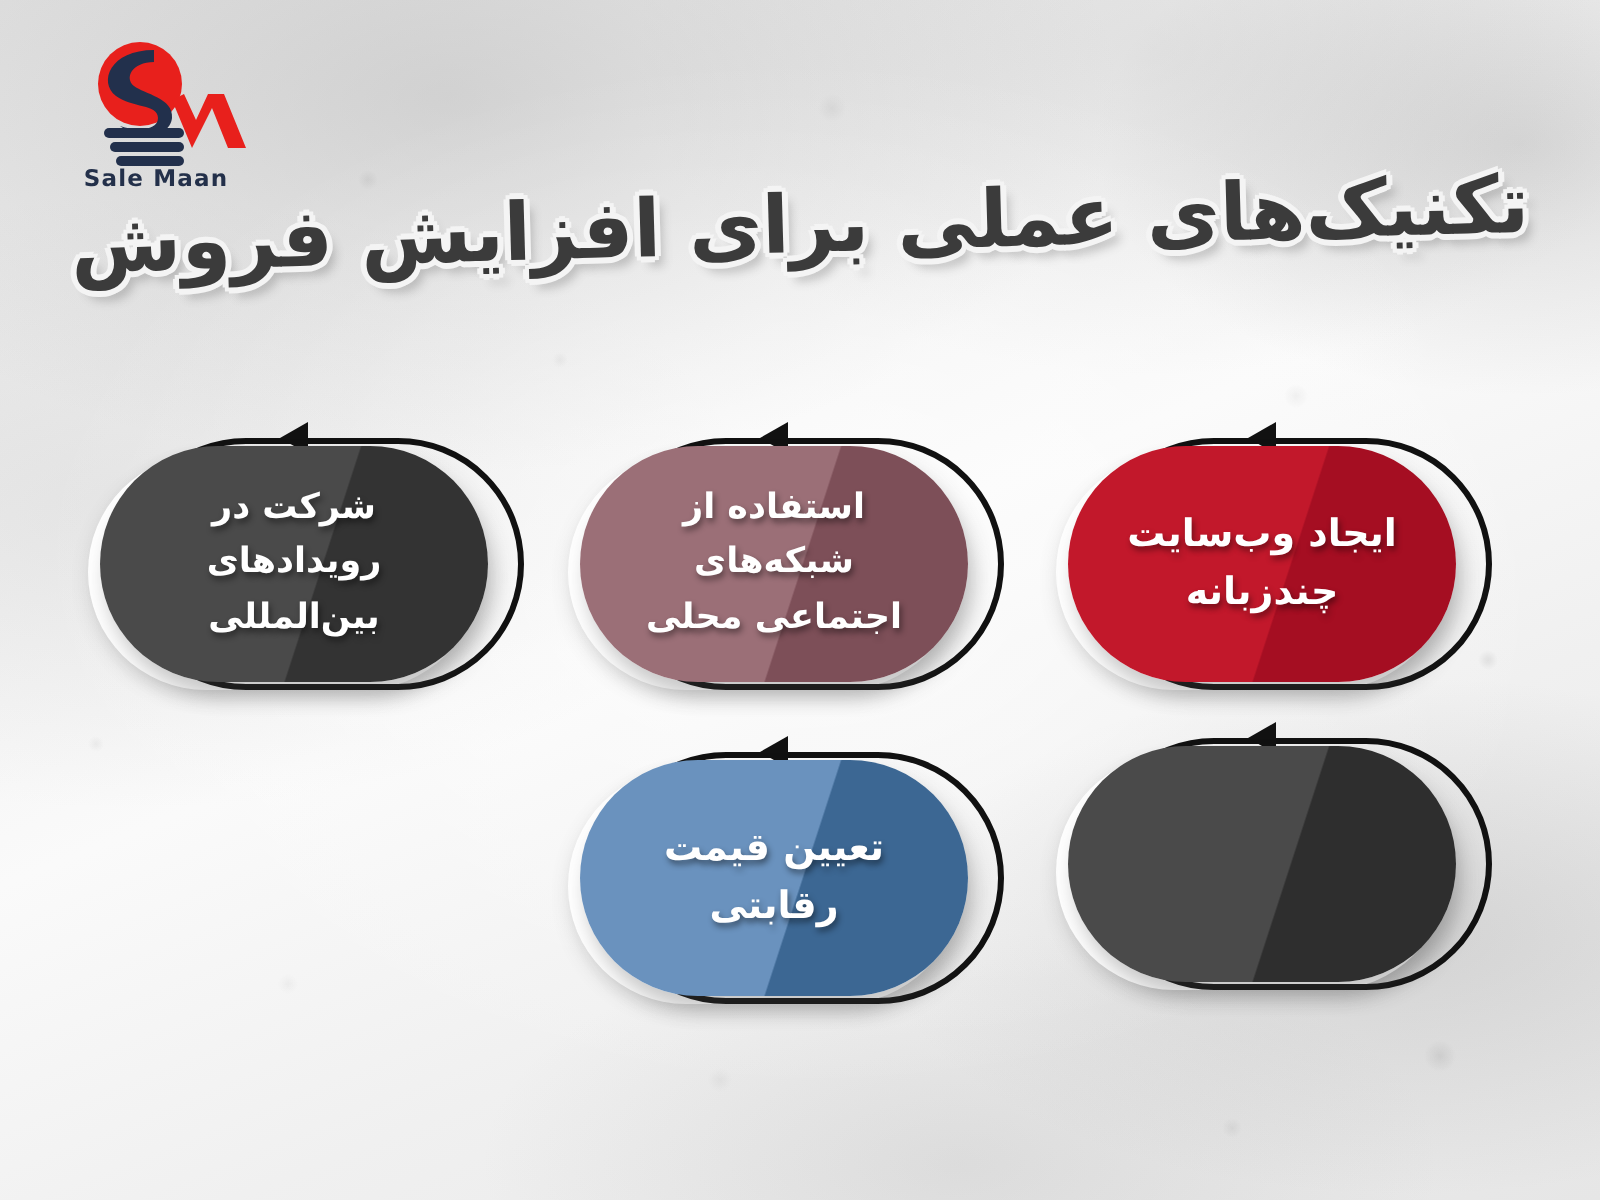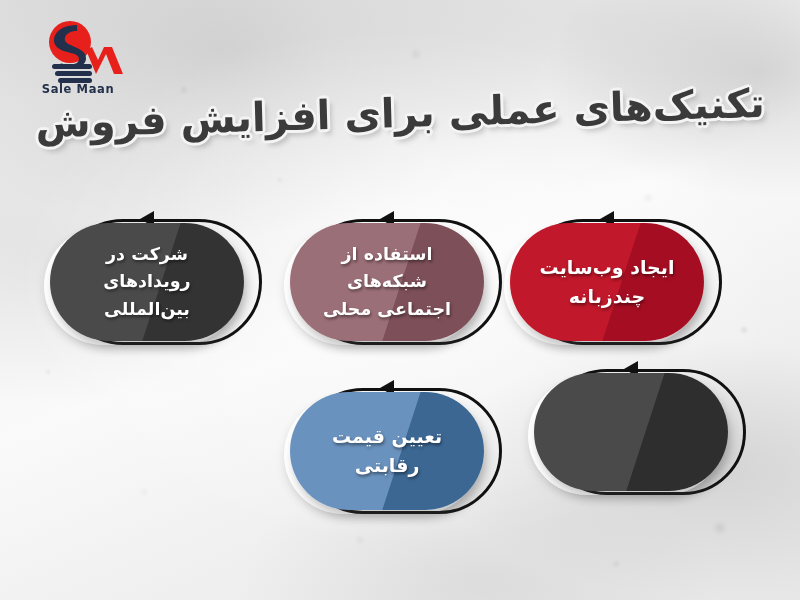--- a/index.html
+++ b/index.html
@@ -161,33 +161,33 @@
       <div class="white-pill"></div>
       <div class="ring"></div>
       <div class="arrow"></div>
       <div class="pill">
         <div class="sheen" style="background: linear-gradient(108deg, rgb(155, 111, 119) 0%, rgb(155, 111, 119) 56%, rgb(125, 79, 88) 56.4%, rgb(125, 79, 88) 100%);"></div>
         <div class="label">استفاده از شبکه‌های
 اجتماعی محلی</div>
       </div>
     </div>
 
-    <div class="card" style="left: 504px; top: 219px;">
+    <div class="card" style="left: 528px; top: 219px;">
       <div class="white-pill"></div>
       <div class="ring"></div>
       <div class="arrow"></div>
       <div class="pill">
         <div class="sheen" style="background: linear-gradient(108deg, rgb(194, 24, 43) 0%, rgb(194, 24, 43) 56%, rgb(165, 14, 34) 56.4%, rgb(165, 14, 34) 100%);"></div>
         <div class="label">ایجاد وب‌سایت
 چندزبانه</div>
       </div>
     </div>
 
 
-    <div class="card" style="left: 284px; top: 388px;">
+    <div class="card" style="left: 284px; top: 376px;">
       <div class="white-pill"></div>
       <div class="ring"></div>
       <div class="arrow"></div>
       <div class="pill">
         <div class="sheen" style="background: linear-gradient(108deg, rgb(106, 146, 190) 0%, rgb(106, 146, 190) 56%, rgb(60, 103, 147) 56.4%, rgb(60, 103, 147) 100%);"></div>
         <div class="label">تعیین قیمت
 رقابتی</div>
       </div>
     </div>
 

